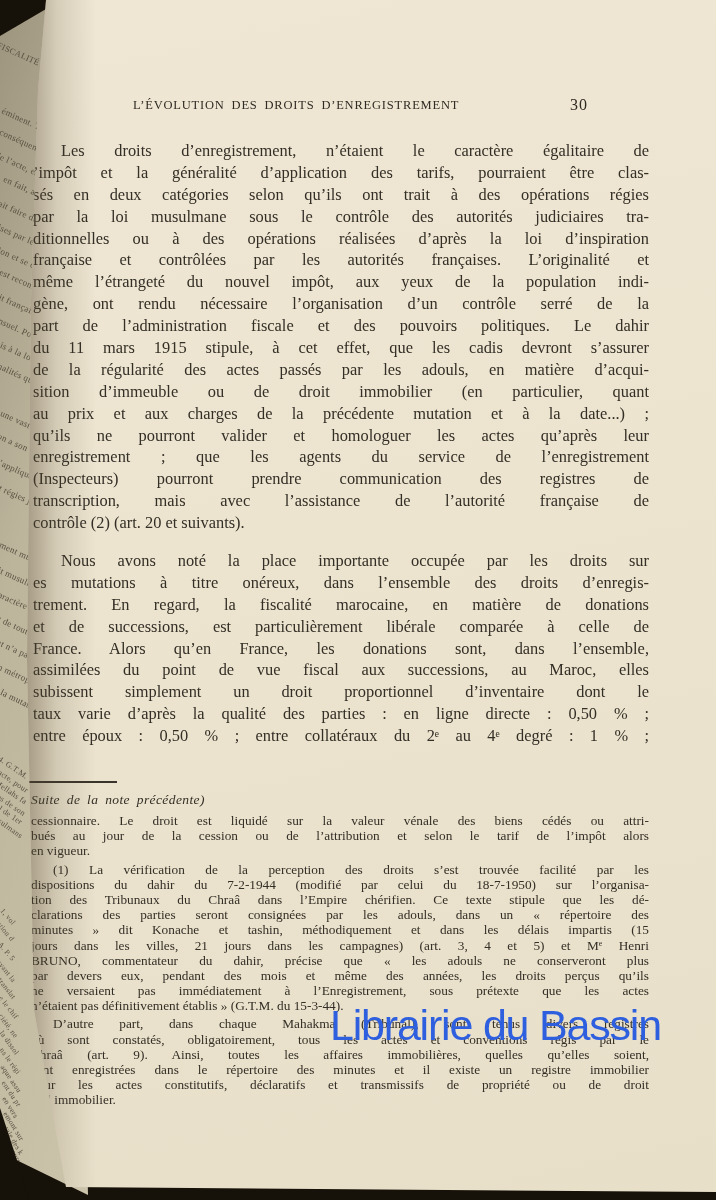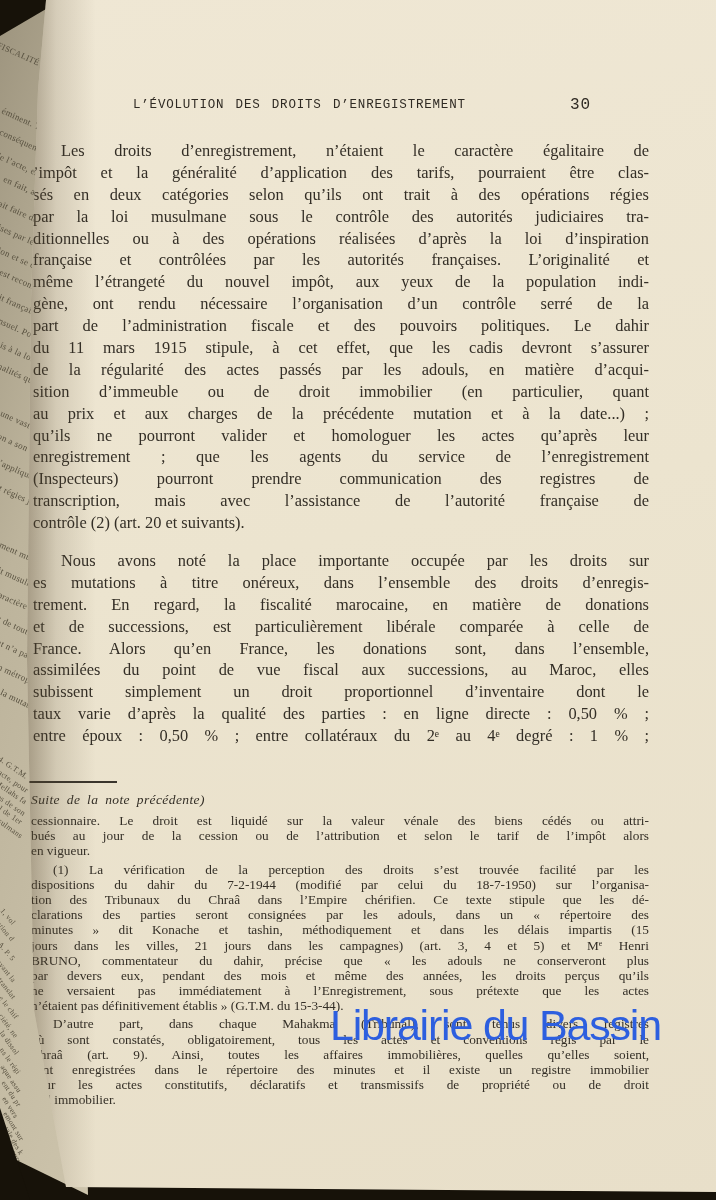--- a/index.html
+++ b/index.html
@@ -28,21 +28,21 @@
   .main-page{
     position:absolute;inset:0;
     background:linear-gradient(168deg,#efe7d4 0%,#ece4cf 45%,#e8dfc9 100%);
     clip-path:polygon(46px 0,716px 0,716px 1192px,66px 1187px,34px 1010px,27px 660px,31px 300px,38px 90px);
   }
   .gutter-shadow{
     position:absolute;left:24px;top:0;width:72px;height:1192px;
     background:linear-gradient(to right,rgba(82,68,44,.48),rgba(82,68,44,.16) 45%,rgba(82,68,44,0));
     pointer-events:none;
   }
-  .page-header{position:absolute;top:96px;left:33px;width:620px;height:22px;color:#2f2a23;font-family:Liberation Mono, monospace;}
+  .page-header{position:absolute;top:96px;left:33px;width:620px;height:22px;color:#2f2a23;}
   .running-title{
     position:absolute;left:100px;top:2px;
     font-size:12.5px;letter-spacing:.8px;word-spacing:3px;white-space:nowrap;
   }
   .page-number{position:absolute;left:537px;top:0;font-size:16px;letter-spacing:1px;}
   .body-text{
     position:absolute;top:140px;left:33px;width:616px;
     font-size:16.4px;color:#332e26;
   }
   .ln{height:21.9px;line-height:21.9px;text-align:justify;text-align-last:justify;white-space:nowrap;}

